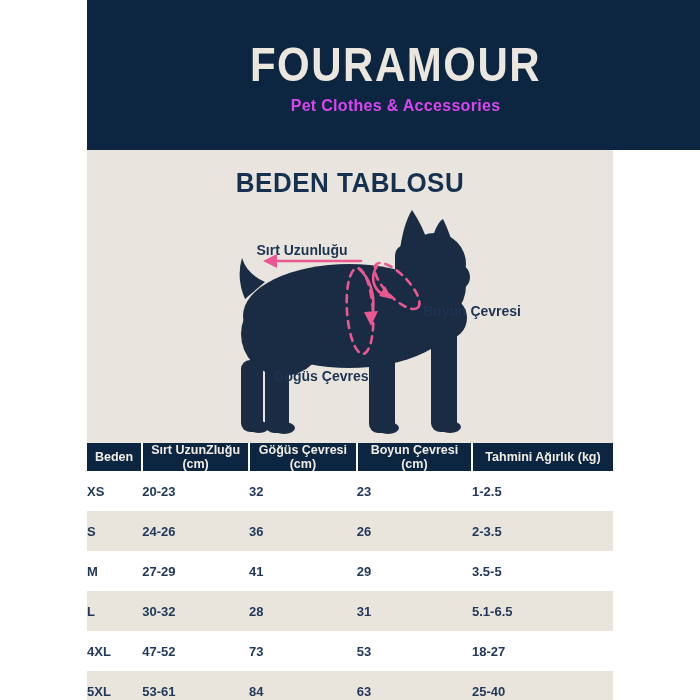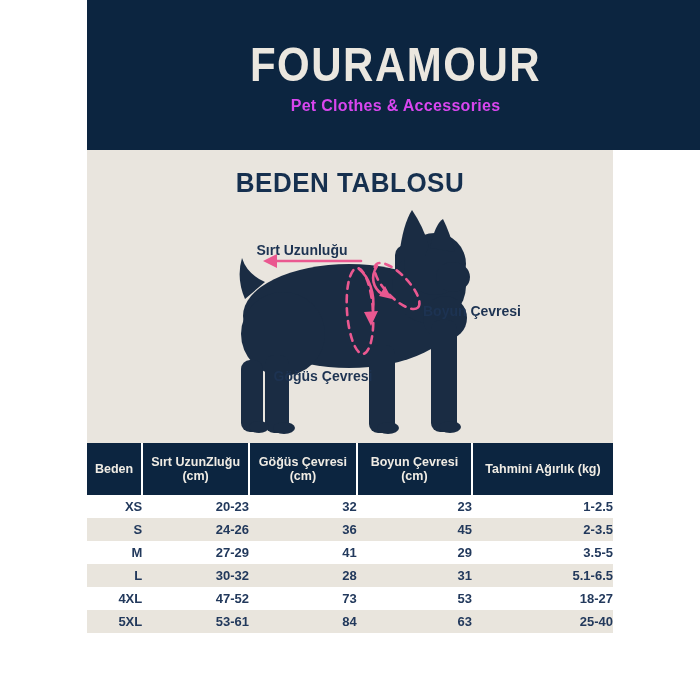--- a/index.html
+++ b/index.html
@@ -13,23 +13,23 @@
   .brand-title { color:#ebe7df; font-size:42px; font-weight:bold; letter-spacing:1.5px; transform:scaleY(1.15); line-height:46px; }
   .brand-tagline { color:#d946ef; font-size:16px; font-weight:bold; letter-spacing:.3px; margin-top:9px; }
 
   
   .illus { position:relative; width:526px; height:293px; background:#e9e5de; }
   .illus h2 { position:absolute; top:17px; left:0; right:0; text-align:center; color:#16304f; font-size:26px; font-weight:bold; letter-spacing:.5px; transform:scaleY(1.08); }
   .illus svg { position:absolute; top:0; left:0; }
 
   
   .size-table { width:526px; border-collapse:collapse; table-layout:fixed; }
-  .size-table thead th { background:#0c2540; color:#f0ece4; font-size:12.5px; font-weight:bold; height:26px; text-align:center; border-left:2px solid #ffffff; padding:12px 2px; }
+  .size-table thead th { background:#0c2540; color:#f0ece4; font-size:12.5px; font-weight:bold; height:26px; text-align:center; border-left:2px solid #ffffff; padding:0 2px; }
   .size-table thead th:first-child { border-left:none; }
-  .size-table tbody td { height:23px; font-size:13px; font-weight:bold; color:#22395c; text-align:right; vertical-align:middle; }
+  .size-table tbody td { height:40px; font-size:13px; font-weight:bold; color:#22395c; text-align:left; vertical-align:middle; }
   .size-table tbody tr:nth-child(odd)  { background:#ffffff; }
   .size-table tbody tr:nth-child(even) { background:#e9e5dd; }
 </style>
 </head>
 <body>
 
 <div class="page">
   <div class="panel">
 
     <div class="band">
@@ -105,21 +105,21 @@
             <td>XS</td>
             <td>20-23</td>
             <td>32</td>
             <td>23</td>
             <td>1-2.5</td>
           </tr>
           <tr>
             <td>S</td>
             <td>24-26</td>
             <td>36</td>
-            <td>45</td>
+            <td>26</td>
             <td>2-3.5</td>
           </tr>
           <tr>
             <td>M</td>
             <td>27-29</td>
             <td>41</td>
             <td>29</td>
             <td>3.5-5</td>
           </tr>
           <tr>

